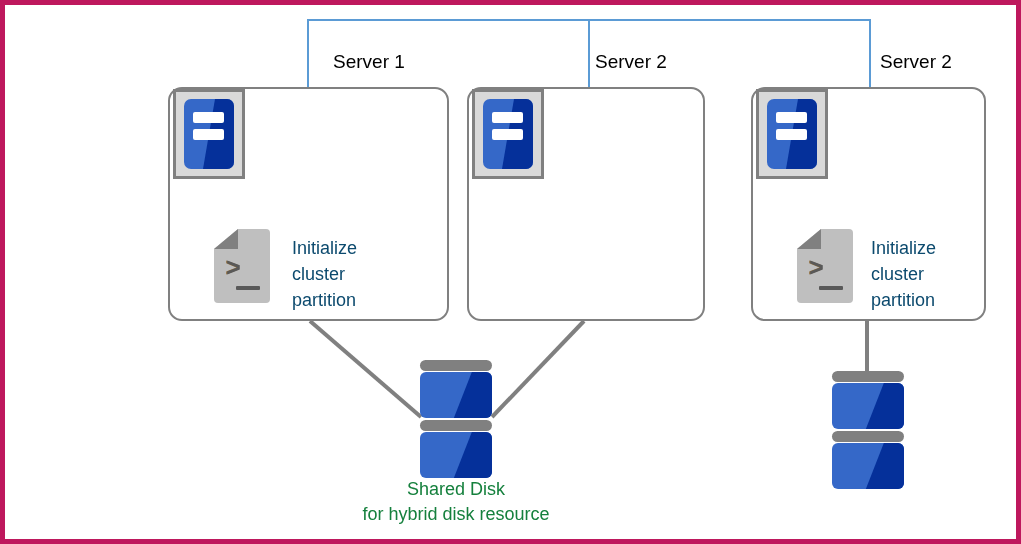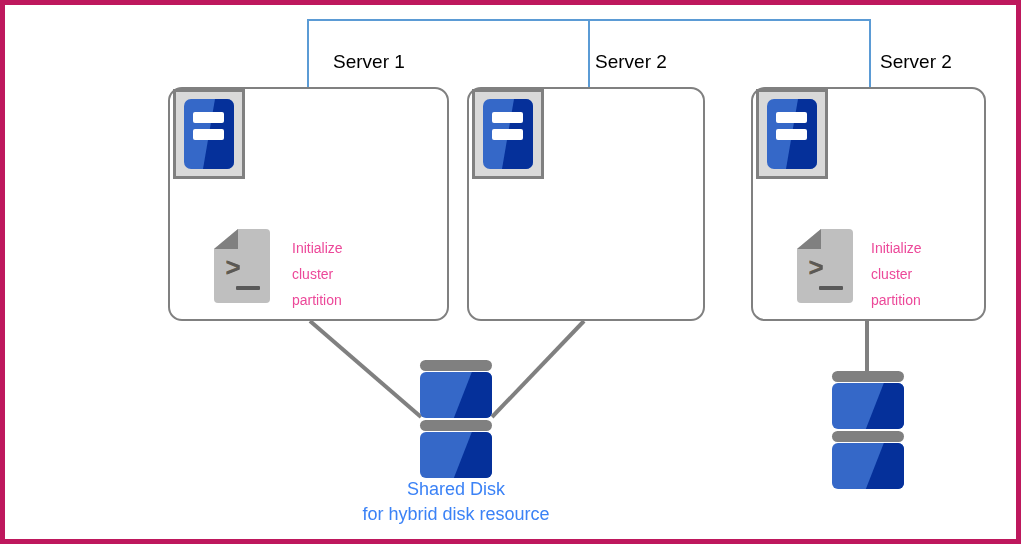--- a/index.html
+++ b/index.html
@@ -130,23 +130,23 @@
     position: absolute;
     left: 22px;
     top: 57px;
     width: 24px;
     height: 4px;
     background: #595959;
     border-radius: 1px;
   }
   .script-label {
     position: absolute;
-    font-size: 14px;
+    font-size: 18px;
     line-height: 26px;
-    color: #ec4899;
+    color: #0c4a6e;
     white-space: pre-line;
   }
 
   
   .disk {
     position: absolute;
     width: 72px;
   }
   .disk .cap {
     position: relative;
@@ -166,21 +166,21 @@
   .disk .platter .dark {
     position: absolute;
     inset: 0;
     background: #05309a;
     clip-path: polygon(72% 0, 100% 0, 100% 100%, 47% 100%);
   }
   .disk-label {
     position: absolute;
     font-size: 18px;
     line-height: 25px;
-    color: #3b82f6;
+    color: #15803d;
     text-align: center;
     white-space: pre-line;
   }
 
   
   .connector-svg {
     position: absolute;
     left: 0;
     top: 0;
     width: 1021px;

